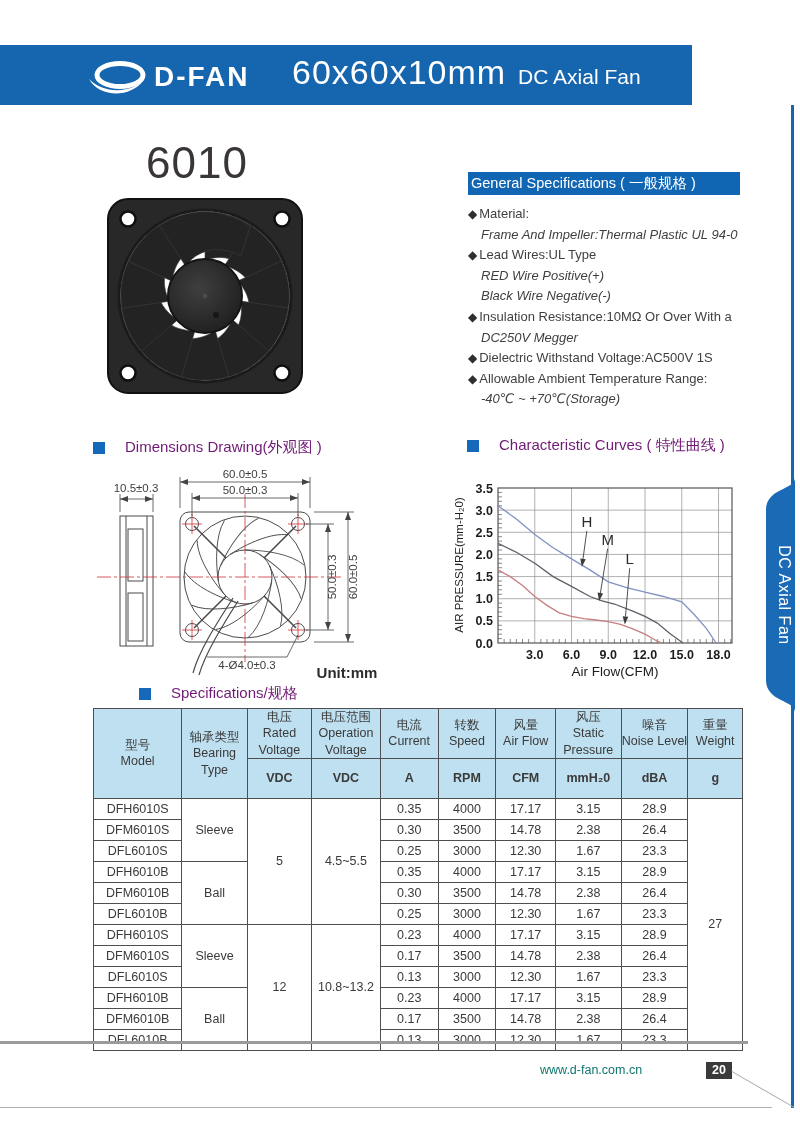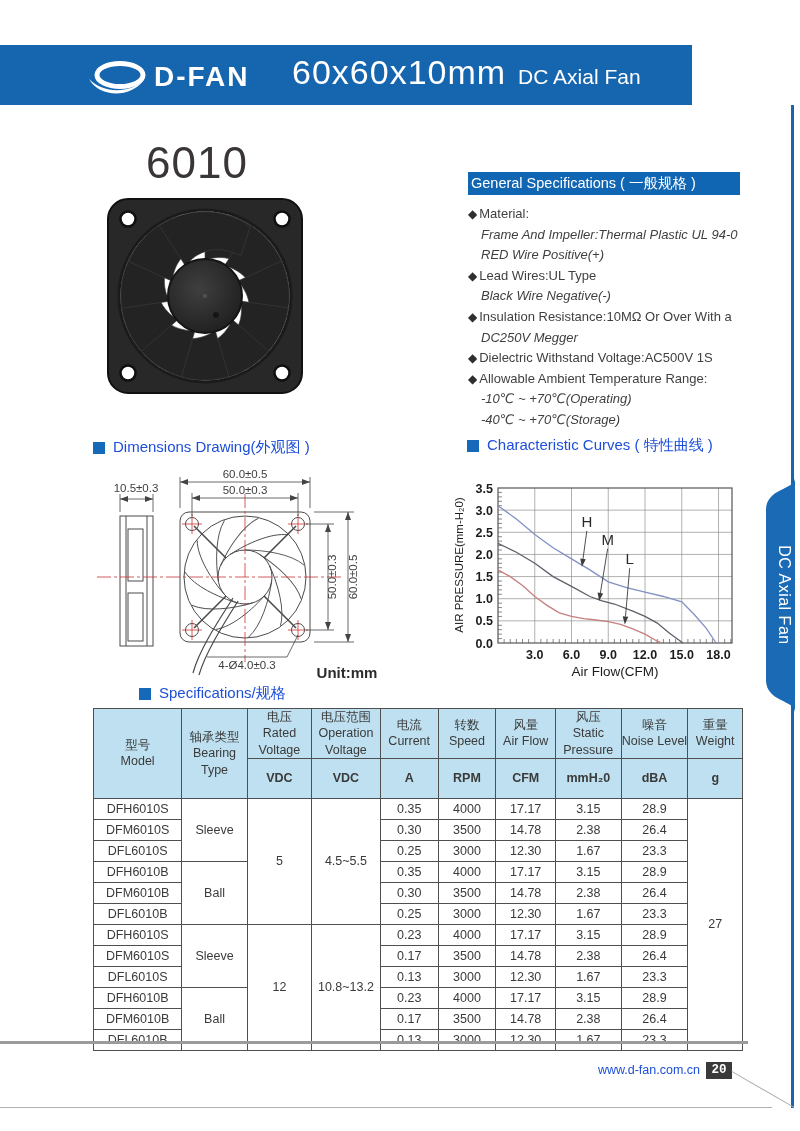--- a/index.html
+++ b/index.html
@@ -23,43 +23,43 @@
   .fan-photo { position:absolute; left:105px; top:196px; }
 
   
   .gs-bar { position:absolute; left:468px; top:172px; width:272px; height:23px; background:#1166b3; color:#fff; font-size:14.5px; line-height:23px; padding-left:3px; }
   .gs-lines { position:absolute; left:468px; top:201px; width:280px; font-size:13px; color:#3f3f3f; }
   .gs-line { height:20.6px; line-height:26px; white-space:nowrap; }
   .gs-line .diamond { font-size:12px; margin-right:2px; color:#2f2f2f; }
   .gs-line.cont { padding-left:13px;font-style:italic; }
 
   
-  .sec-head { position:absolute; font-size:15px; color:#1d4ed8; display:flex; align-items:center; }
+  .sec-head { position:absolute; font-size:15px; color:#701a75; display:flex; align-items:center;gap:12px; }
   .sec-head .sq { width:12px; height:12px; background:#1669b8; margin-right:8px; flex:none; }
   #sec-dims { left:93px; top:438px; }
   #sec-curves { left:467px; top:436px; }
   #sec-specs { left:93px; top:684px;margin-left:46px; }
 
   
   .tick-lb { font-size:12.5px; font-weight:bold; fill:#1c1c1c; }
   .curve-lb { font-size:15px; fill:#2a2a2a; }
   .axis-lb { fill:#1c1c1c; }
 
   
   .spec-table { position:absolute; left:93px; top:708px; width:650px; border-collapse:collapse; table-layout:fixed; font-size:12.5px; color:#3a3a3a; }
   .spec-table th, .spec-table td { border:1px solid #4f4f4f; text-align:center; vertical-align:middle; padding:0; }
   .spec-table thead th { background:#bfe0f0; font-weight:normal; font-size:12.5px; line-height:1.3; }
   .spec-table .hrow1 th { height:46px; }
   .spec-table .hrow2 th { height:40px;font-weight:bold; }
   .spec-table tbody td { height:21px; }
 
   
   .foot-thick { position:absolute; left:0; top:1041px; width:748px; height:3px; background:#9b9b9b; }
-  .foot-site { position:absolute; left:540px; top:1063px; width:160px; text-align:right; font-size:12.5px; color:#1d4ed8; }
-  .foot-badge { position:absolute; left:706px; top:1062px; width:26px; height:17px; background:#3a3a3a; color:#fff; font-size:12.5px; font-weight:bold; text-align:center; line-height:17px;font-family:Liberation Mono, monospace; }
+  .foot-site { position:absolute; left:540px; top:1063px; width:160px; font-size:12.5px; color:#0f766e; }
+  .foot-badge { position:absolute; left:706px; top:1062px; width:26px; height:17px; background:#3a3a3a; color:#fff; font-size:12.5px; font-weight:bold; text-align:center; line-height:17px; }
   .foot-thin { position:absolute; left:0; top:1107px; width:772px; height:1px; background:#b0b0b0; }
   .foot-diag { position:absolute; left:732px; top:1071px; width:72px; height:1px; background:#b0b0b0; transform:rotate(30deg); transform-origin:0 0; }
 </style>
 </head>
 <body>
 
 <div class="page">
 
   <div class="header-band">
     <div class="logo-wrap">
@@ -119,28 +119,27 @@
     <circle cx="177" cy="177" r="7.5" fill="#fff" stroke="#0f0f0f" stroke-width="2.5"></circle>
     <circle cx="100" cy="100" r="37" fill="url(#hubg)" stroke="#141414" stroke-width="2"></circle>
     <circle cx="100" cy="100" r="2.3" fill="#4d4d4d"></circle>
     <circle cx="111" cy="119" r="3" fill="#161616"></circle>
   </svg>
 
   <div class="gs-bar">General Specifications ( 一般规格 )</div>
   <div class="gs-lines" id="gs-lines">
       <div class="gs-line"><span class="diamond">◆</span>Material:</div>
       <div class="gs-line cont">Frame And Impeller:Thermal Plastic UL 94-0</div>
+      <div class="gs-line"><span class="diamond">◆</span>Lead Wires:UL Type</div>
       <div class="gs-line cont">RED Wire Positive(+)</div>
-      <div class="gs-line"><span class="diamond">◆</span>Lead Wires:UL Type</div>
       <div class="gs-line cont">Black Wire Negative(-)</div>
       <div class="gs-line"><span class="diamond">◆</span>Insulation Resistance:10MΩ Or Over With a</div>
       <div class="gs-line cont">DC250V Megger</div>
       <div class="gs-line"><span class="diamond">◆</span>Dielectric Withstand Voltage:AC500V 1S</div>
       <div class="gs-line"><span class="diamond">◆</span>Allowable Ambient Temperature Range:</div>
-      <div class="gs-line cont">-10℃ ~ +70℃(Operating)</div>
       <div class="gs-line cont">-40℃ ~ +70℃(Storage)</div>
     </div>
 
   <div class="sec-head" id="sec-dims">
     <span class="sq"></span>
     <span>Dimensions Drawing(外观图 )</span>
   </div>
   <div class="sec-head" id="sec-curves">
     <span class="sq"></span>
     <span>Characteristic Curves ( 特性曲线 )</span>

